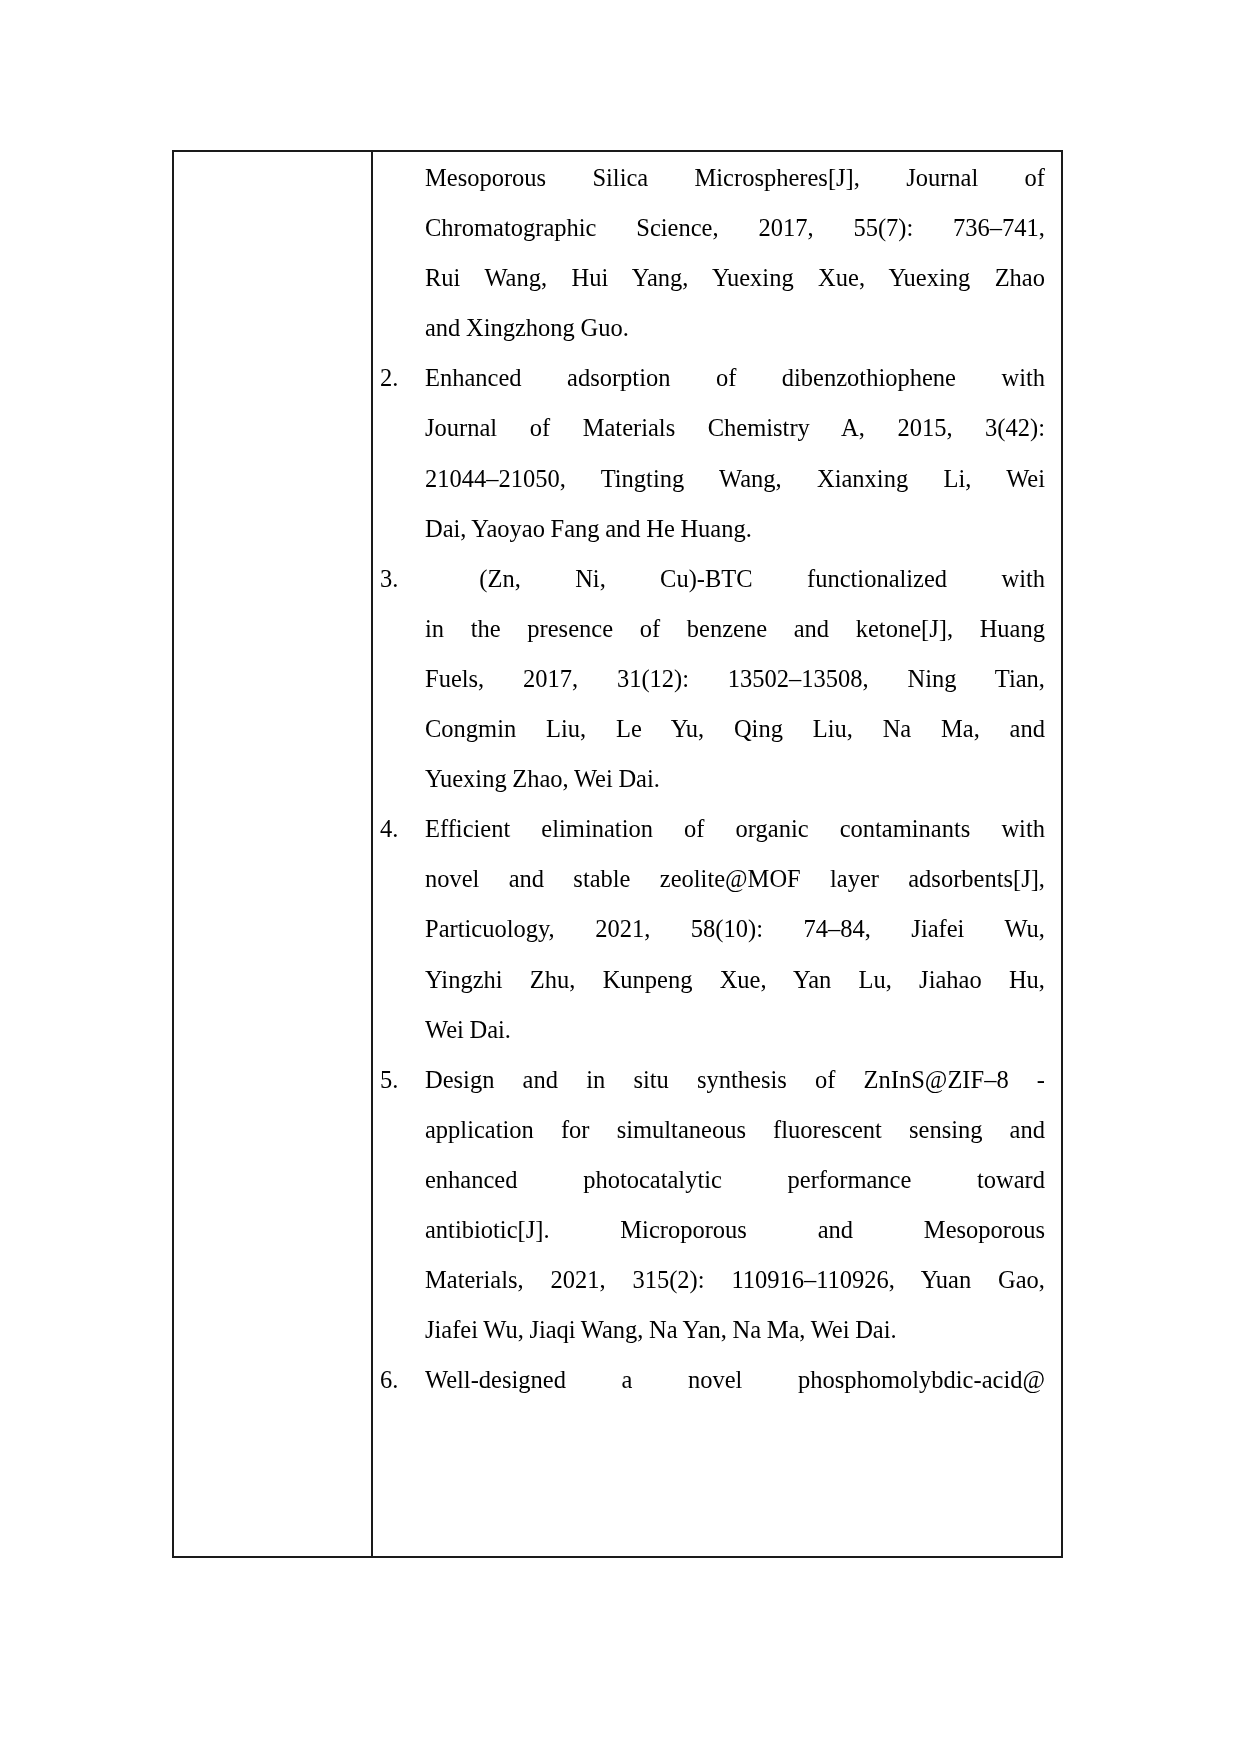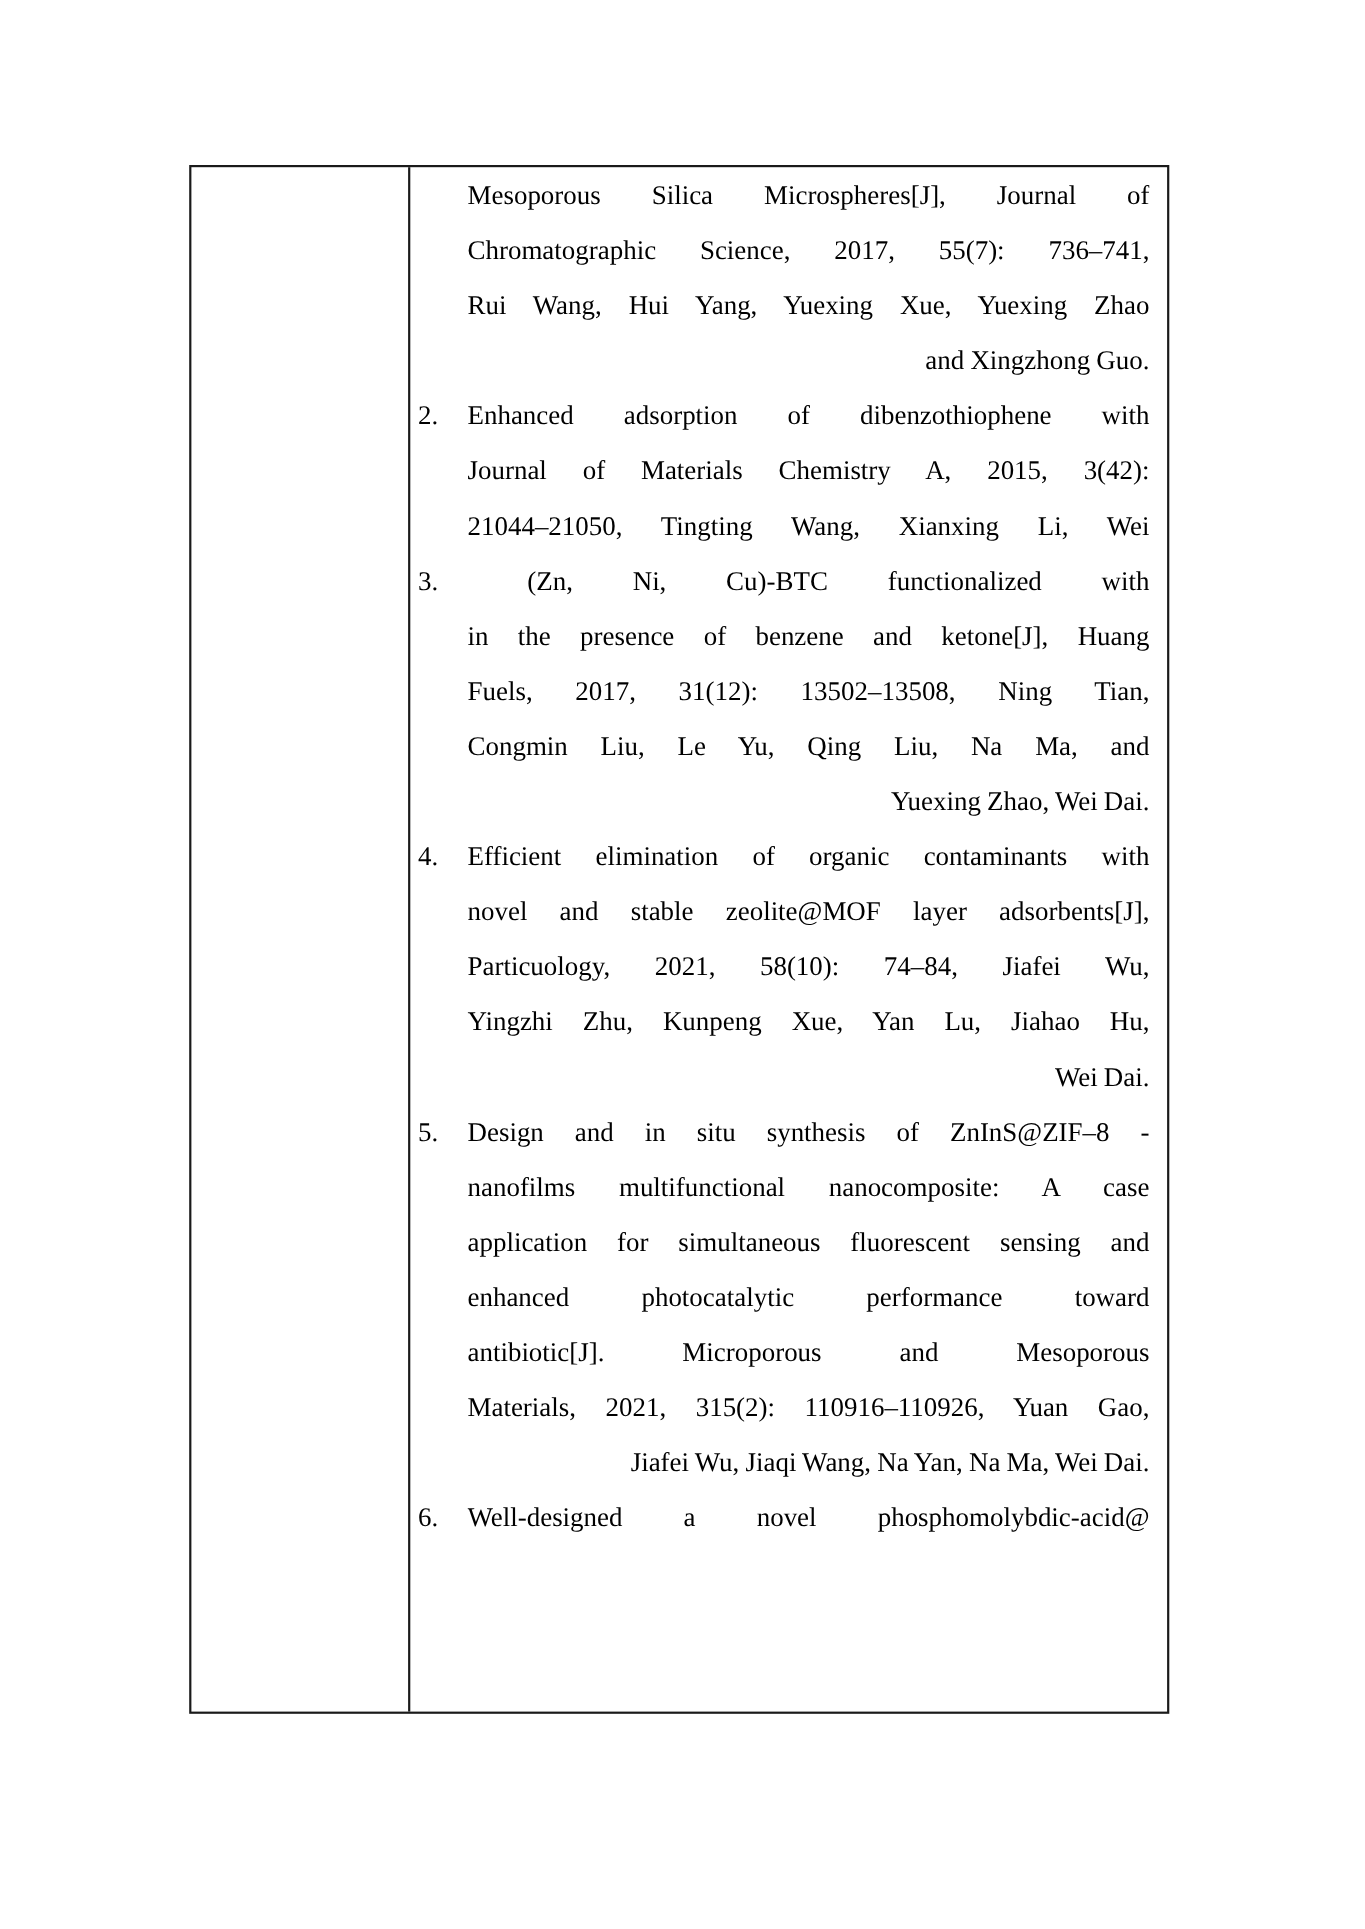--- a/index.html
+++ b/index.html
@@ -55,21 +55,21 @@
     white-space: nowrap;
   }
   .ref-body {
     flex: 0 0 620px;
     width: 620px;
   }
   .ref-line {
     font-size: 24.5px;
     line-height: 50.1px;
     word-spacing: -0.5px;
-    text-align: right;
+    text-align: left;
     overflow: hidden;
   }
   .ref-line.just {
     text-align: justify;
     text-align-last: justify;
   }
 </style>
 </head>
 <body>
 
@@ -86,20 +86,21 @@
               <div class="ref-line just">Rui Wang, Hui Yang, Yuexing Xue, Yuexing Zhao</div>
               <div class="ref-line">and Xingzhong Guo.</div>
             </div>
           </div>
           <div class="ref-item">
             <div class="ref-num">2.</div>
             <div class="ref-body">
               <div class="ref-line just">Enhanced adsorption of dibenzothiophene with</div>
               <div class="ref-line just">Journal of Materials Chemistry A, 2015, 3(42):</div>
               <div class="ref-line just">21044–21050, Tingting Wang, Xianxing Li, Wei</div>
+              <div class="ref-line">Dai, Yaoyao Fang and He Huang.</div>
             </div>
           </div>
           <div class="ref-item">
             <div class="ref-num">3.</div>
             <div class="ref-body">
               <div class="ref-line just">&nbsp;(Zn, Ni, Cu)-BTC functionalized with</div>
               <div class="ref-line just">in the presence of benzene and ketone[J], Huang</div>
               <div class="ref-line just">Fuels, 2017, 31(12): 13502–13508, Ning Tian,</div>
               <div class="ref-line just">Congmin Liu, Le Yu, Qing Liu, Na Ma, and</div>
               <div class="ref-line">Yuexing Zhao, Wei Dai.</div>
@@ -112,21 +113,20 @@
               <div class="ref-line just">novel and stable zeolite@MOF layer adsorbents[J],</div>
               <div class="ref-line just">Particuology, 2021, 58(10): 74–84, Jiafei Wu,</div>
               <div class="ref-line just">Yingzhi Zhu, Kunpeng Xue, Yan Lu, Jiahao Hu,</div>
               <div class="ref-line">Wei Dai.</div>
             </div>
           </div>
           <div class="ref-item">
             <div class="ref-num">5.</div>
             <div class="ref-body">
               <div class="ref-line just">Design and in situ synthesis of ZnInS@ZIF–8 -</div>
-              <div class="ref-line just">nanofilms multifunctional nanocomposite: A case</div>
               <div class="ref-line just">application for simultaneous fluorescent sensing and</div>
               <div class="ref-line just">enhanced photocatalytic performance toward</div>
               <div class="ref-line just">antibiotic[J]. Microporous and Mesoporous</div>
               <div class="ref-line just">Materials, 2021, 315(2): 110916–110926, Yuan Gao,</div>
               <div class="ref-line">Jiafei Wu, Jiaqi Wang, Na Yan, Na Ma, Wei Dai.</div>
             </div>
           </div>
           <div class="ref-item">
             <div class="ref-num">6.</div>
             <div class="ref-body">

